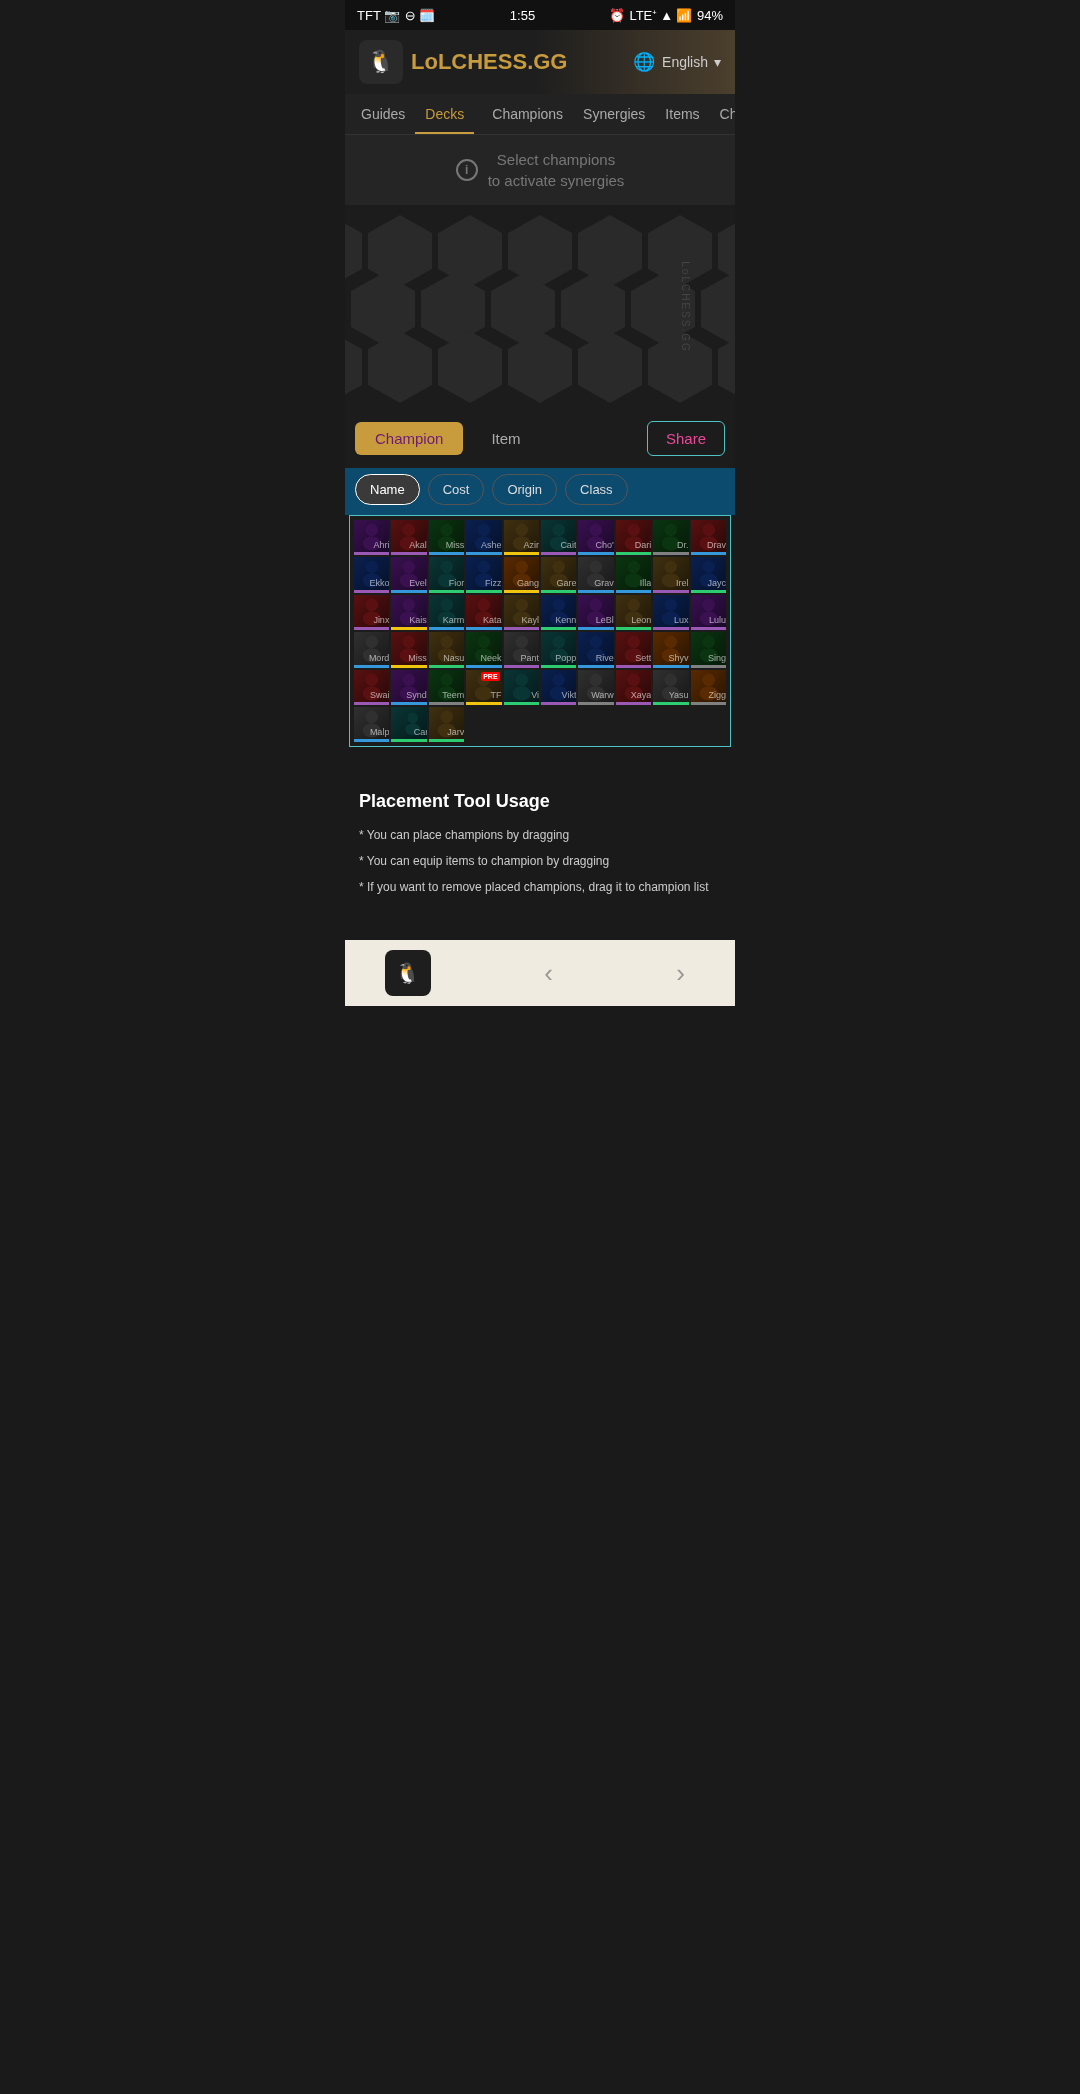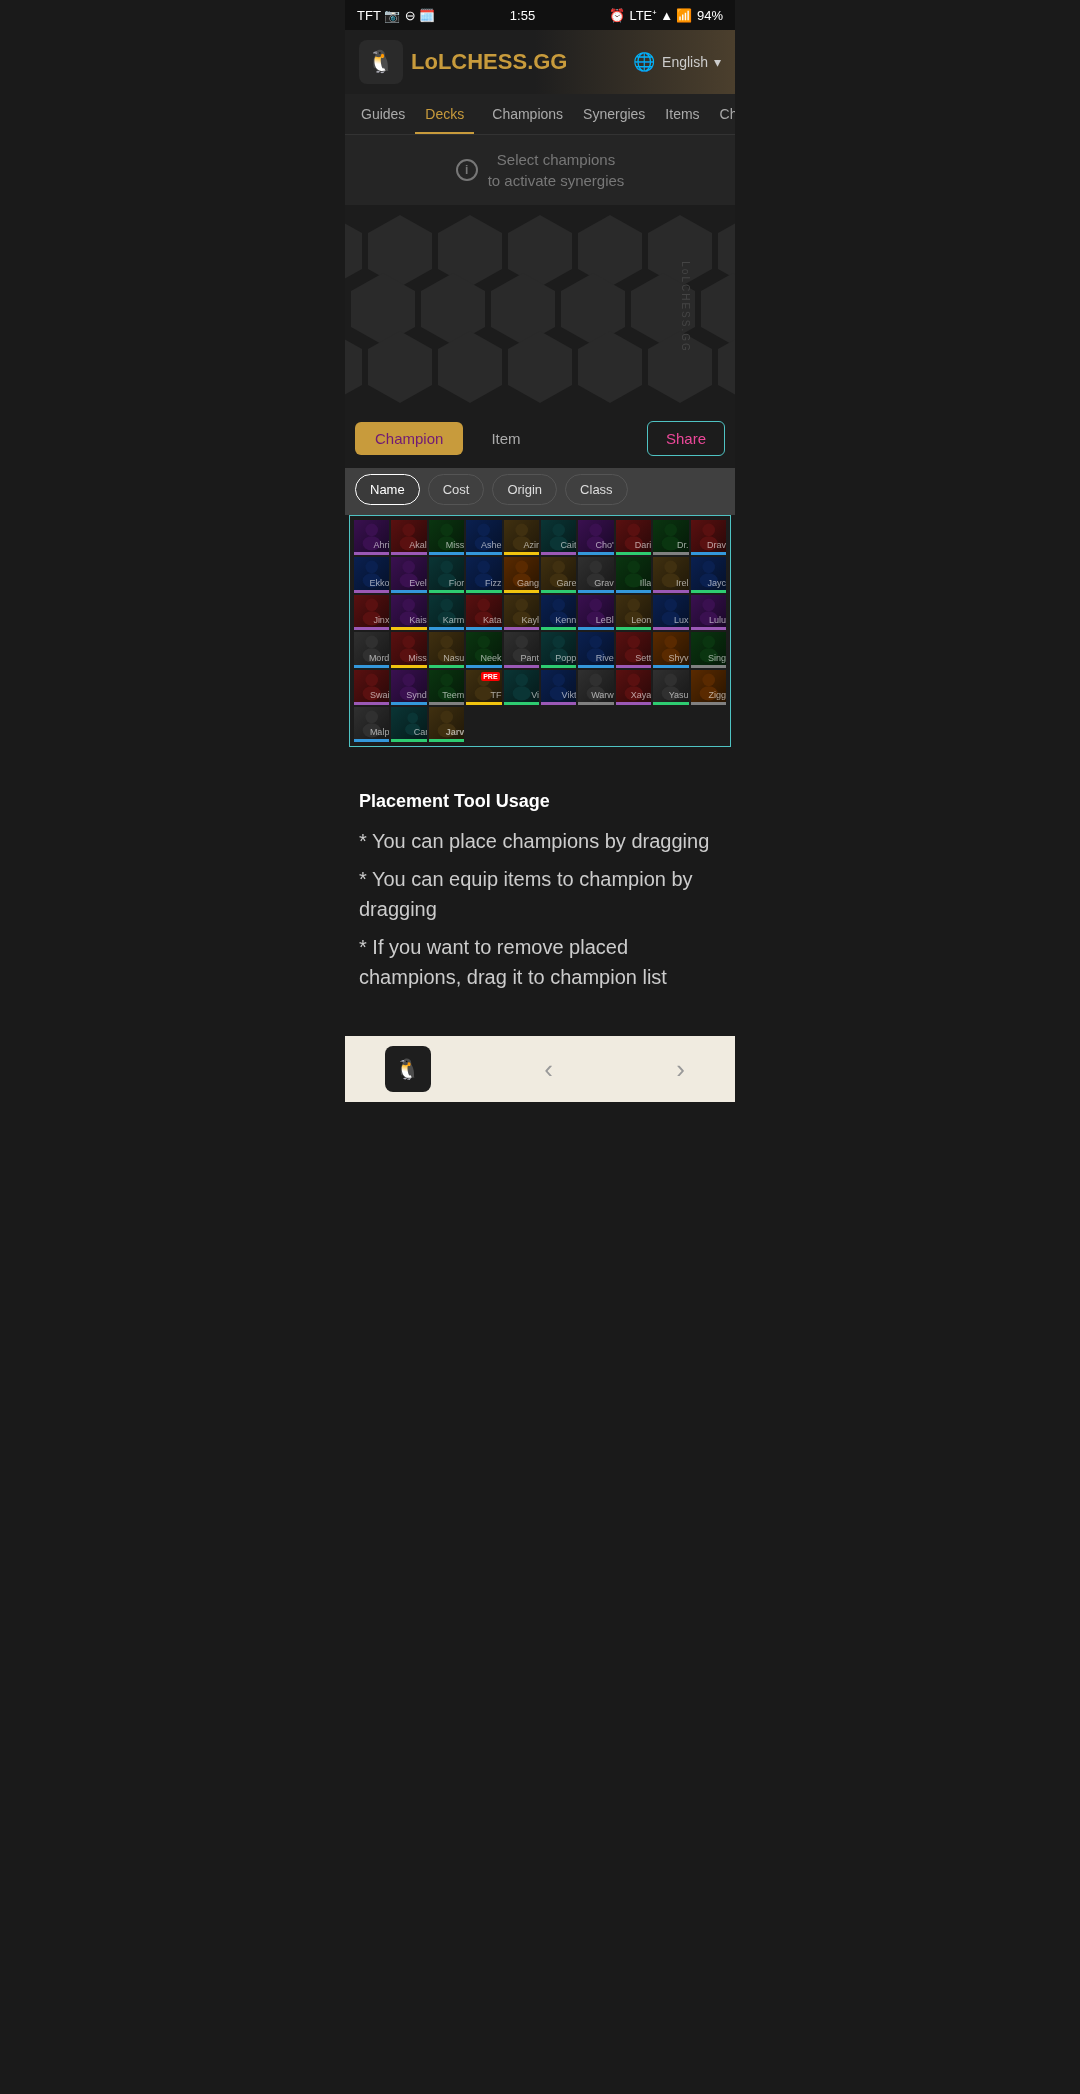--- a/index.html
+++ b/index.html
@@ -174,21 +174,21 @@
       color: #ec4899;
       font-size: 15px;
       cursor: pointer;
     }
 
     
     .sort-btns {
       display: flex;
       gap: 8px;
       padding: 6px 10px 10px;
-      background: #404040;
+      background: #0c4a6e;
     }
     .sort-btn {
       padding: 7px 14px;
       border-radius: 20px;
       font-size: 13px;
       cursor: pointer;
       border: 1.5px solid #555;
       background: transparent;
       color: #ddd;
     }
@@ -232,21 +232,21 @@
     
     .usage-section {
       padding: 24px 14px 16px;
       background: #1a1a1a;
       margin-top: 20px;
     }
     .usage-title {
       font-size: 18px; font-weight: bold; color: #fff; margin-bottom: 14px;
     }
     .usage-item {
-      font-size: 20px; color: #ccc; margin-bottom: 8px; line-height: 1.5;
+      font-size: 12px; color: #ccc; margin-bottom: 8px; line-height: 1.5;
     }
 
     
     .bottom-nav {
       background: #f0ebe0;
       display: flex;
       align-items: center;
       justify-content: space-between;
       padding: 10px 40px;
       margin-top: 20px;
@@ -865,21 +865,21 @@
     </div>
     <div class="champ-cell" style="background: linear-gradient(135deg, rgb(10, 53, 53), rgb(5, 26, 26)); border-bottom: 3px solid rgb(46, 204, 113); padding-left: 8px;">
       <div class="champ-avatar">
         <svg width="100%" height="100%" viewBox="0 0 36 36">
           <circle cx="18" cy="11" r="7" fill="#0a3535"></circle>
           <ellipse cx="18" cy="26" rx="10" ry="8" fill="#0a3535"></ellipse>
         </svg>
       </div>
       <div class="champ-text">Cami</div>
     </div>
-    <div class="champ-cell" style="background: linear-gradient(135deg, rgb(64, 48, 16), rgb(32, 24, 8)); border-bottom: 3px solid rgb(46, 204, 113); font-weight: bold;">
+    <div class="champ-cell" style="background: linear-gradient(135deg, rgb(64, 48, 16), rgb(32, 24, 8)); border-bottom: 3px solid rgb(46, 204, 113);">
       <div class="champ-avatar">
         <svg width="100%" height="100%" viewBox="0 0 36 36">
           <circle cx="18" cy="11" r="7" fill="#403010"></circle>
           <ellipse cx="18" cy="26" rx="10" ry="8" fill="#403010"></ellipse>
         </svg>
       </div>
       <div class="champ-text">Jarv</div>
     </div>
   </div>
 

